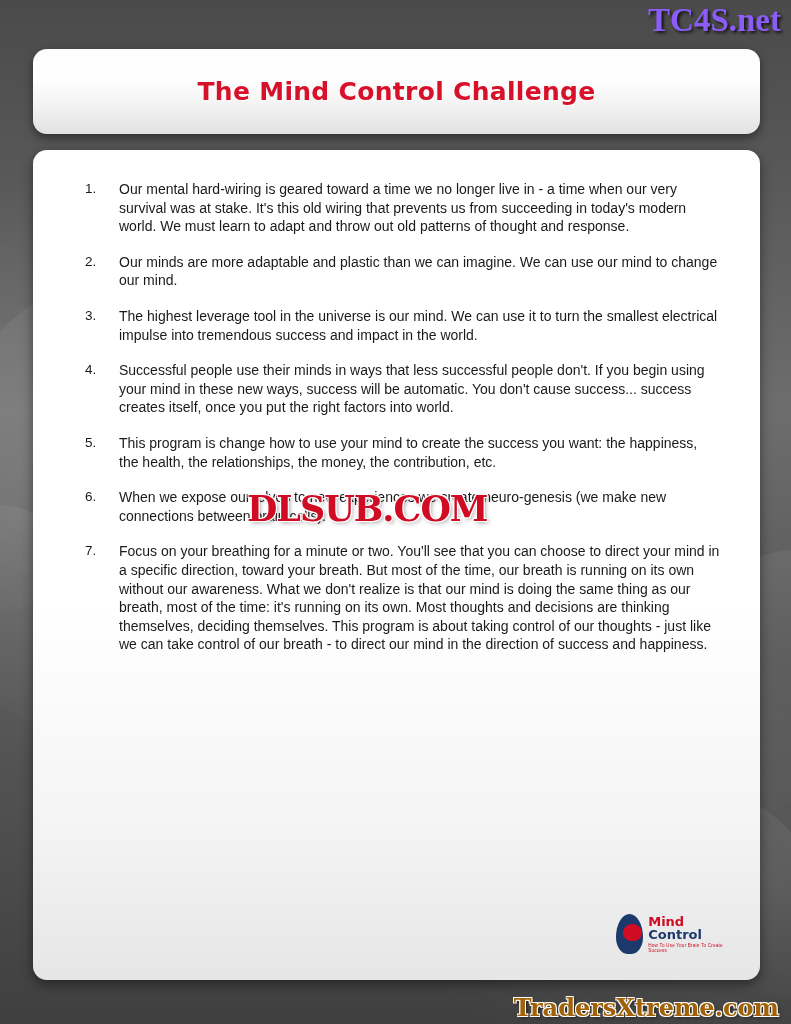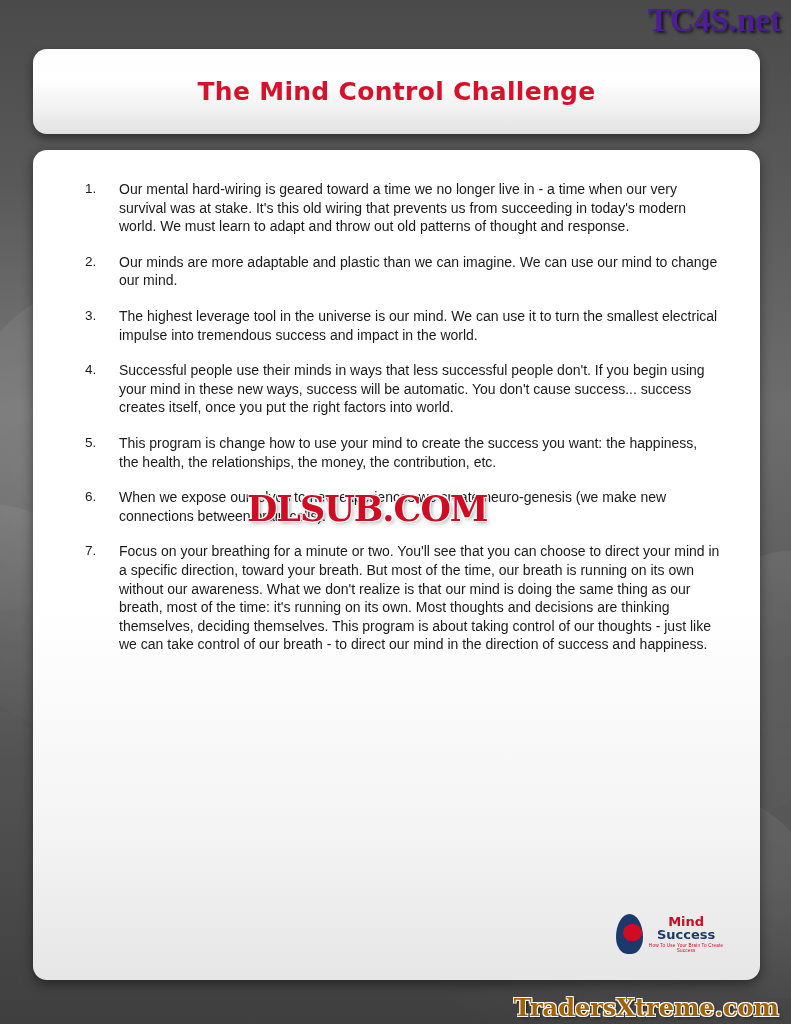--- a/index.html
+++ b/index.html
@@ -27,21 +27,21 @@
   .bg-ribbon.r2 { left: -60px; top: 520px; width: 220px; height: 210px; transform: skewY(22deg); border-radius: 90px; }
   .bg-ribbon.r3 { right: -60px; top: 560px; width: 200px; height: 260px; transform: skewY(-20deg); border-radius: 90px; }
   .bg-ribbon.r4 { right: -30px; top: 800px; width: 150px; height: 190px; transform: skewY(24deg); border-radius: 70px; }
 
   .site-brand {
     position: absolute;
     top: 2px; right: 10px;
     font-family: "Liberation Serif", serif;
     font-weight: bold;
     font-size: 33px;
-    color: #4c1d95;
+    color: #8b5cf6;
     text-shadow: 2px 2px 3px rgba(0,0,0,0.75);
     letter-spacing: 0px;
   }
 
   .title-card {
     position: absolute;
     left: 33px; top: 32px;
     width: 727px; height: 85px;
     border-radius: 14px;
     background: linear-gradient(to bottom, #fdfdfd 0%, #ffffff 35%, #f2f2f2 68%, #e2e2e2 100%);
@@ -127,21 +127,21 @@
     overflow: hidden;
   }
   .logo-head:after {
     content: "";
     position: absolute;
     left: 7px; top: 10px;
     width: 19px; height: 17px;
     background: #cf0c24;
     border-radius: 50% 50% 45% 45%;
   }
-  .logo-words { line-height: 1.05; text-align: center; }
+  .logo-words { line-height: 1.05; }
   .logo-mind {
     font-family: "DejaVu Sans", sans-serif;
     font-weight: bold;
     font-size: 13px;
     color: #cf0c24;
   }
   .logo-control {
     font-family: "DejaVu Sans", sans-serif;
     font-weight: bold;
     font-size: 13px;
@@ -212,21 +212,21 @@
     <li class="list-item">
       <span class="item-num">7.</span>
       <span class="item-text">Focus on your breathing for a minute or two. You'll see that you can choose to direct your mind in a specific direction, toward your breath. But most of the time, our breath is running on its own without our awareness. What we don't realize is that our mind is doing the same thing as our breath, most of the time: it's running on its own. Most thoughts and decisions are thinking themselves, deciding themselves. This program is about taking control of our thoughts - just like we can take control of our breath - to direct our mind in the direction of success and happiness.</span>
     </li>
   </ol>
 
   <div class="logo">
     <div class="logo-head"></div>
     <div class="logo-words">
       <div class="logo-mind">Mind</div>
-      <div class="logo-control">Success</div>
+      <div class="logo-control">Control</div>
       <div class="logo-tag">How To Use Your Brain To Create Success</div>
     </div>
   </div>
 </div>
 
 <div class="watermark">DLSUB.COM</div>
 
 <div class="footer-brand">TradersXtreme.com</div>
 
 </body></html>

